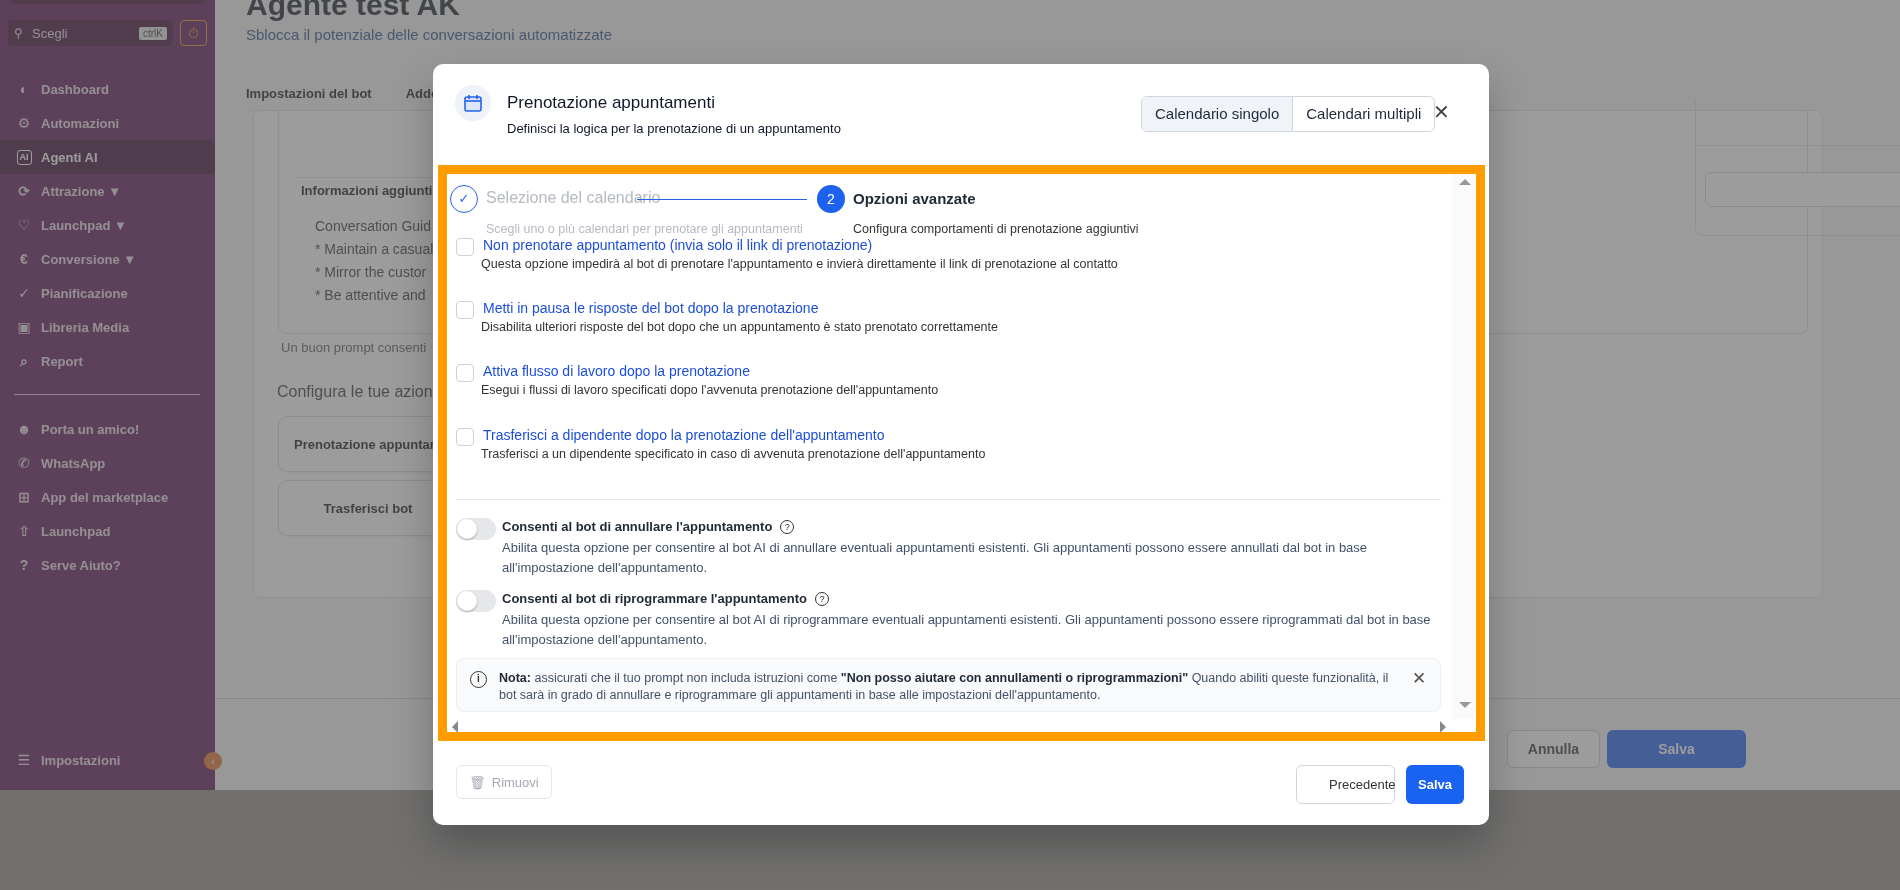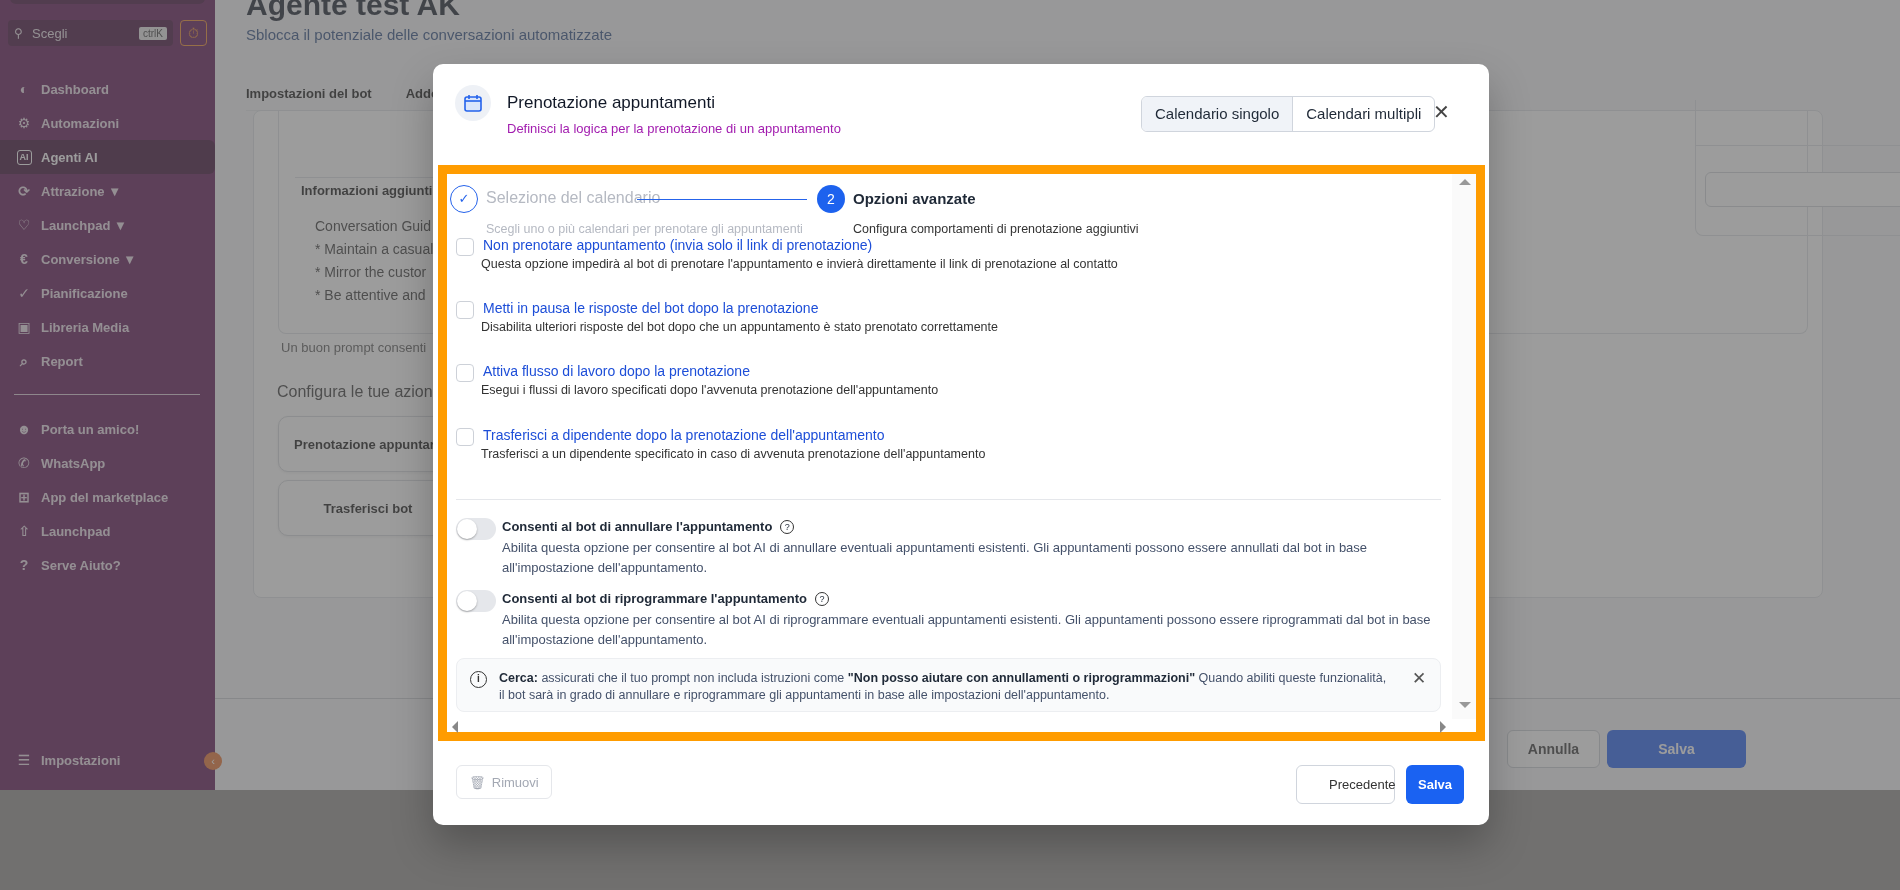--- a/index.html
+++ b/index.html
@@ -42,21 +42,21 @@
   .footer-line { position: absolute; left: 215px; top: 698px; width: 1685px; height: 1px; background: #c8cbd0; }
   .bg-annulla { position: absolute; left: 1507px; top: 730px; width: 93px; height: 38px; border: 1px solid #c8ccd2; border-radius: 6px; background: #fff; color: #333; font-size: 14px; text-align: center; line-height: 36px; font-weight: bold; }
   .bg-salva { position: absolute; left: 1607px; top: 730px; width: 139px; height: 38px; background: #1d5cf0; border-radius: 6px; color: #fff; font-size: 14px; font-weight: bold; text-align: center; line-height: 38px; }
 
   .overlay { position: absolute; left: 0; top: 0; width: 1900px; height: 890px; background: rgba(95,95,95,0.62); }
 
   
   .modal { position: absolute; left: 433px; top: 64px; width: 1056px; height: 761px; background: #fff; border-radius: 10px; box-shadow: 0 20px 40px rgba(0,0,0,.25); }
   .m-icon { position: absolute; left: 22px; top: 21px; width: 36px; height: 36px; border-radius: 50%; background: #eef1f6; display: flex; align-items: center; justify-content: center; }
   .m-title { position: absolute; left: 74px; top: 29px; font-size: 17px; color: #111827; }
-  .m-sub { position: absolute; left: 74px; top: 57px; font-size: 13px; color: #a21caf; }
+  .m-sub { position: absolute; left: 74px; top: 57px; font-size: 13px; color: #0f172a; }
   .seg { position: absolute; left: 708px; top: 32px; height: 36px; border: 1px solid #d0d5dd; border-radius: 6px; display: flex; overflow: hidden; font-size: 15px; color: #1f2937; }
   .seg div { padding: 0 13px; line-height: 34px; }
   .seg .on { background: #f0f3f8; border-right: 1px solid #d0d5dd; }
   .m-close { position: absolute; left: 1000px; top: 36px; font-size: 20px; color: #444; cursor: pointer; }
 
   .frame { position: absolute; left: 5px; top: 101px; width: 1047px; height: 576px; border: 9px solid #ff9c00; }
   .content { position: absolute; left: 0; top: 0; width: 1005px; height: 545px; overflow: hidden; }
   .vscroll { position: absolute; left: 1005px; top: 0; width: 24px; height: 545px; background: #fafafa; }
   .vs-up { position: absolute; left: 7px; top: 5px; border-left: 6px solid transparent; border-right: 6px solid transparent; border-bottom: 6px solid #999; }
   .vs-down { position: absolute; left: 7px; top: 528px; border-left: 6px solid transparent; border-right: 6px solid transparent; border-top: 6px solid #999; }
@@ -274,21 +274,21 @@
         <div class="tg-desc">Abilita questa opzione per consentire al bot AI di annullare eventuali appuntamenti esistenti. Gli appuntamenti possono essere annullati dal bot in base all'impostazione dell'appuntamento.</div>
       </div>
       <div class="tg" style="top:414px;">
         <div class="toggle"></div>
         <div class="tg-label"><span>Consenti al bot di riprogrammare l'appuntamento</span><span class="tg-help">?</span></div>
         <div class="tg-desc">Abilita questa opzione per consentire al bot AI di riprogrammare eventuali appuntamenti esistenti. Gli appuntamenti possono essere riprogrammati dal bot in base all'impostazione dell'appuntamento.</div>
       </div>
 
       <div class="note">
         <div class="note-ico">i</div>
-        <div class="note-text"><b>Cerca:</b><span> assicurati che il tuo prompt non includa istruzioni come </span><b>"Non posso aiutare con annullamenti o riprogrammazioni"</b><span> Quando abiliti queste funzionalità, il bot sarà in grado di annullare e riprogrammare gli appuntamenti in base alle impostazioni dell'appuntamento.</span></div>
+        <div class="note-text"><b>Nota:</b><span> assicurati che il tuo prompt non includa istruzioni come </span><b>"Non posso aiutare con annullamenti o riprogrammazioni"</b><span> Quando abiliti queste funzionalità, il bot sarà in grado di annullare e riprogrammare gli appuntamenti in base alle impostazioni dell'appuntamento.</span></div>
         <div class="note-close">✕</div>
       </div>
     </div>
     <div class="vscroll">
       <div class="vs-up"></div>
       <div class="vs-down"></div>
     </div>
     <div class="hs-left"></div>
     <div class="hs-right"></div>
   </div>

